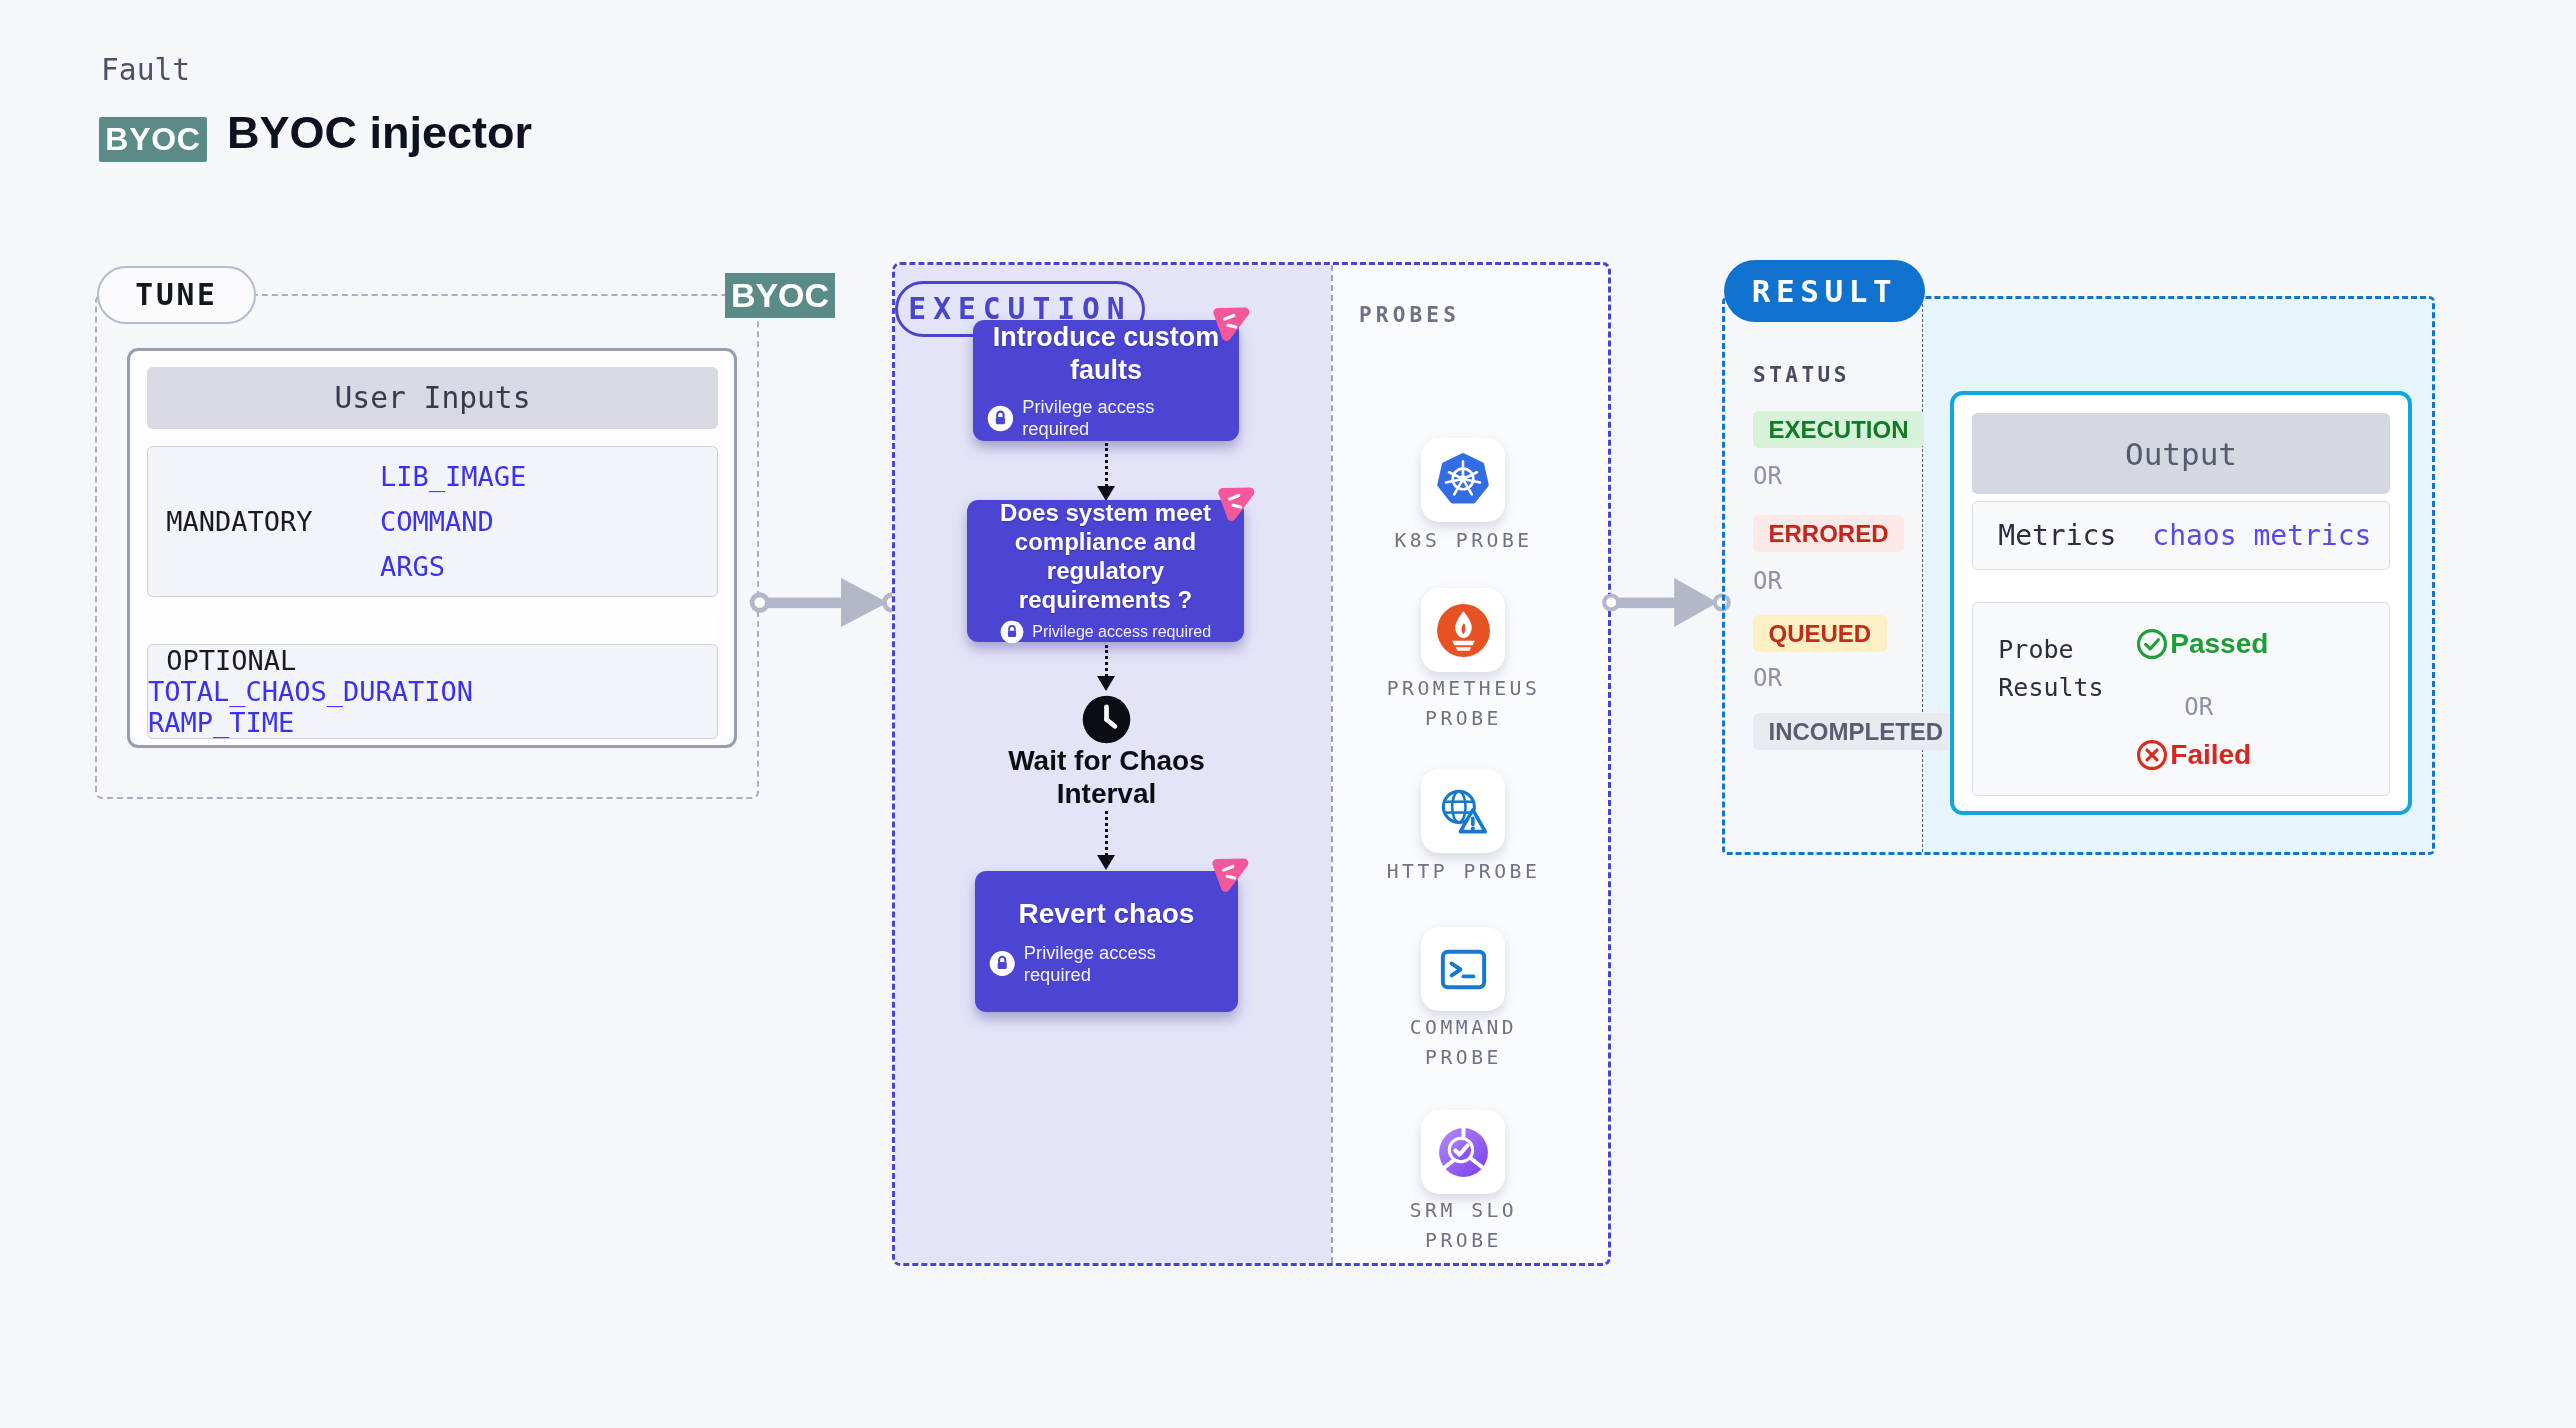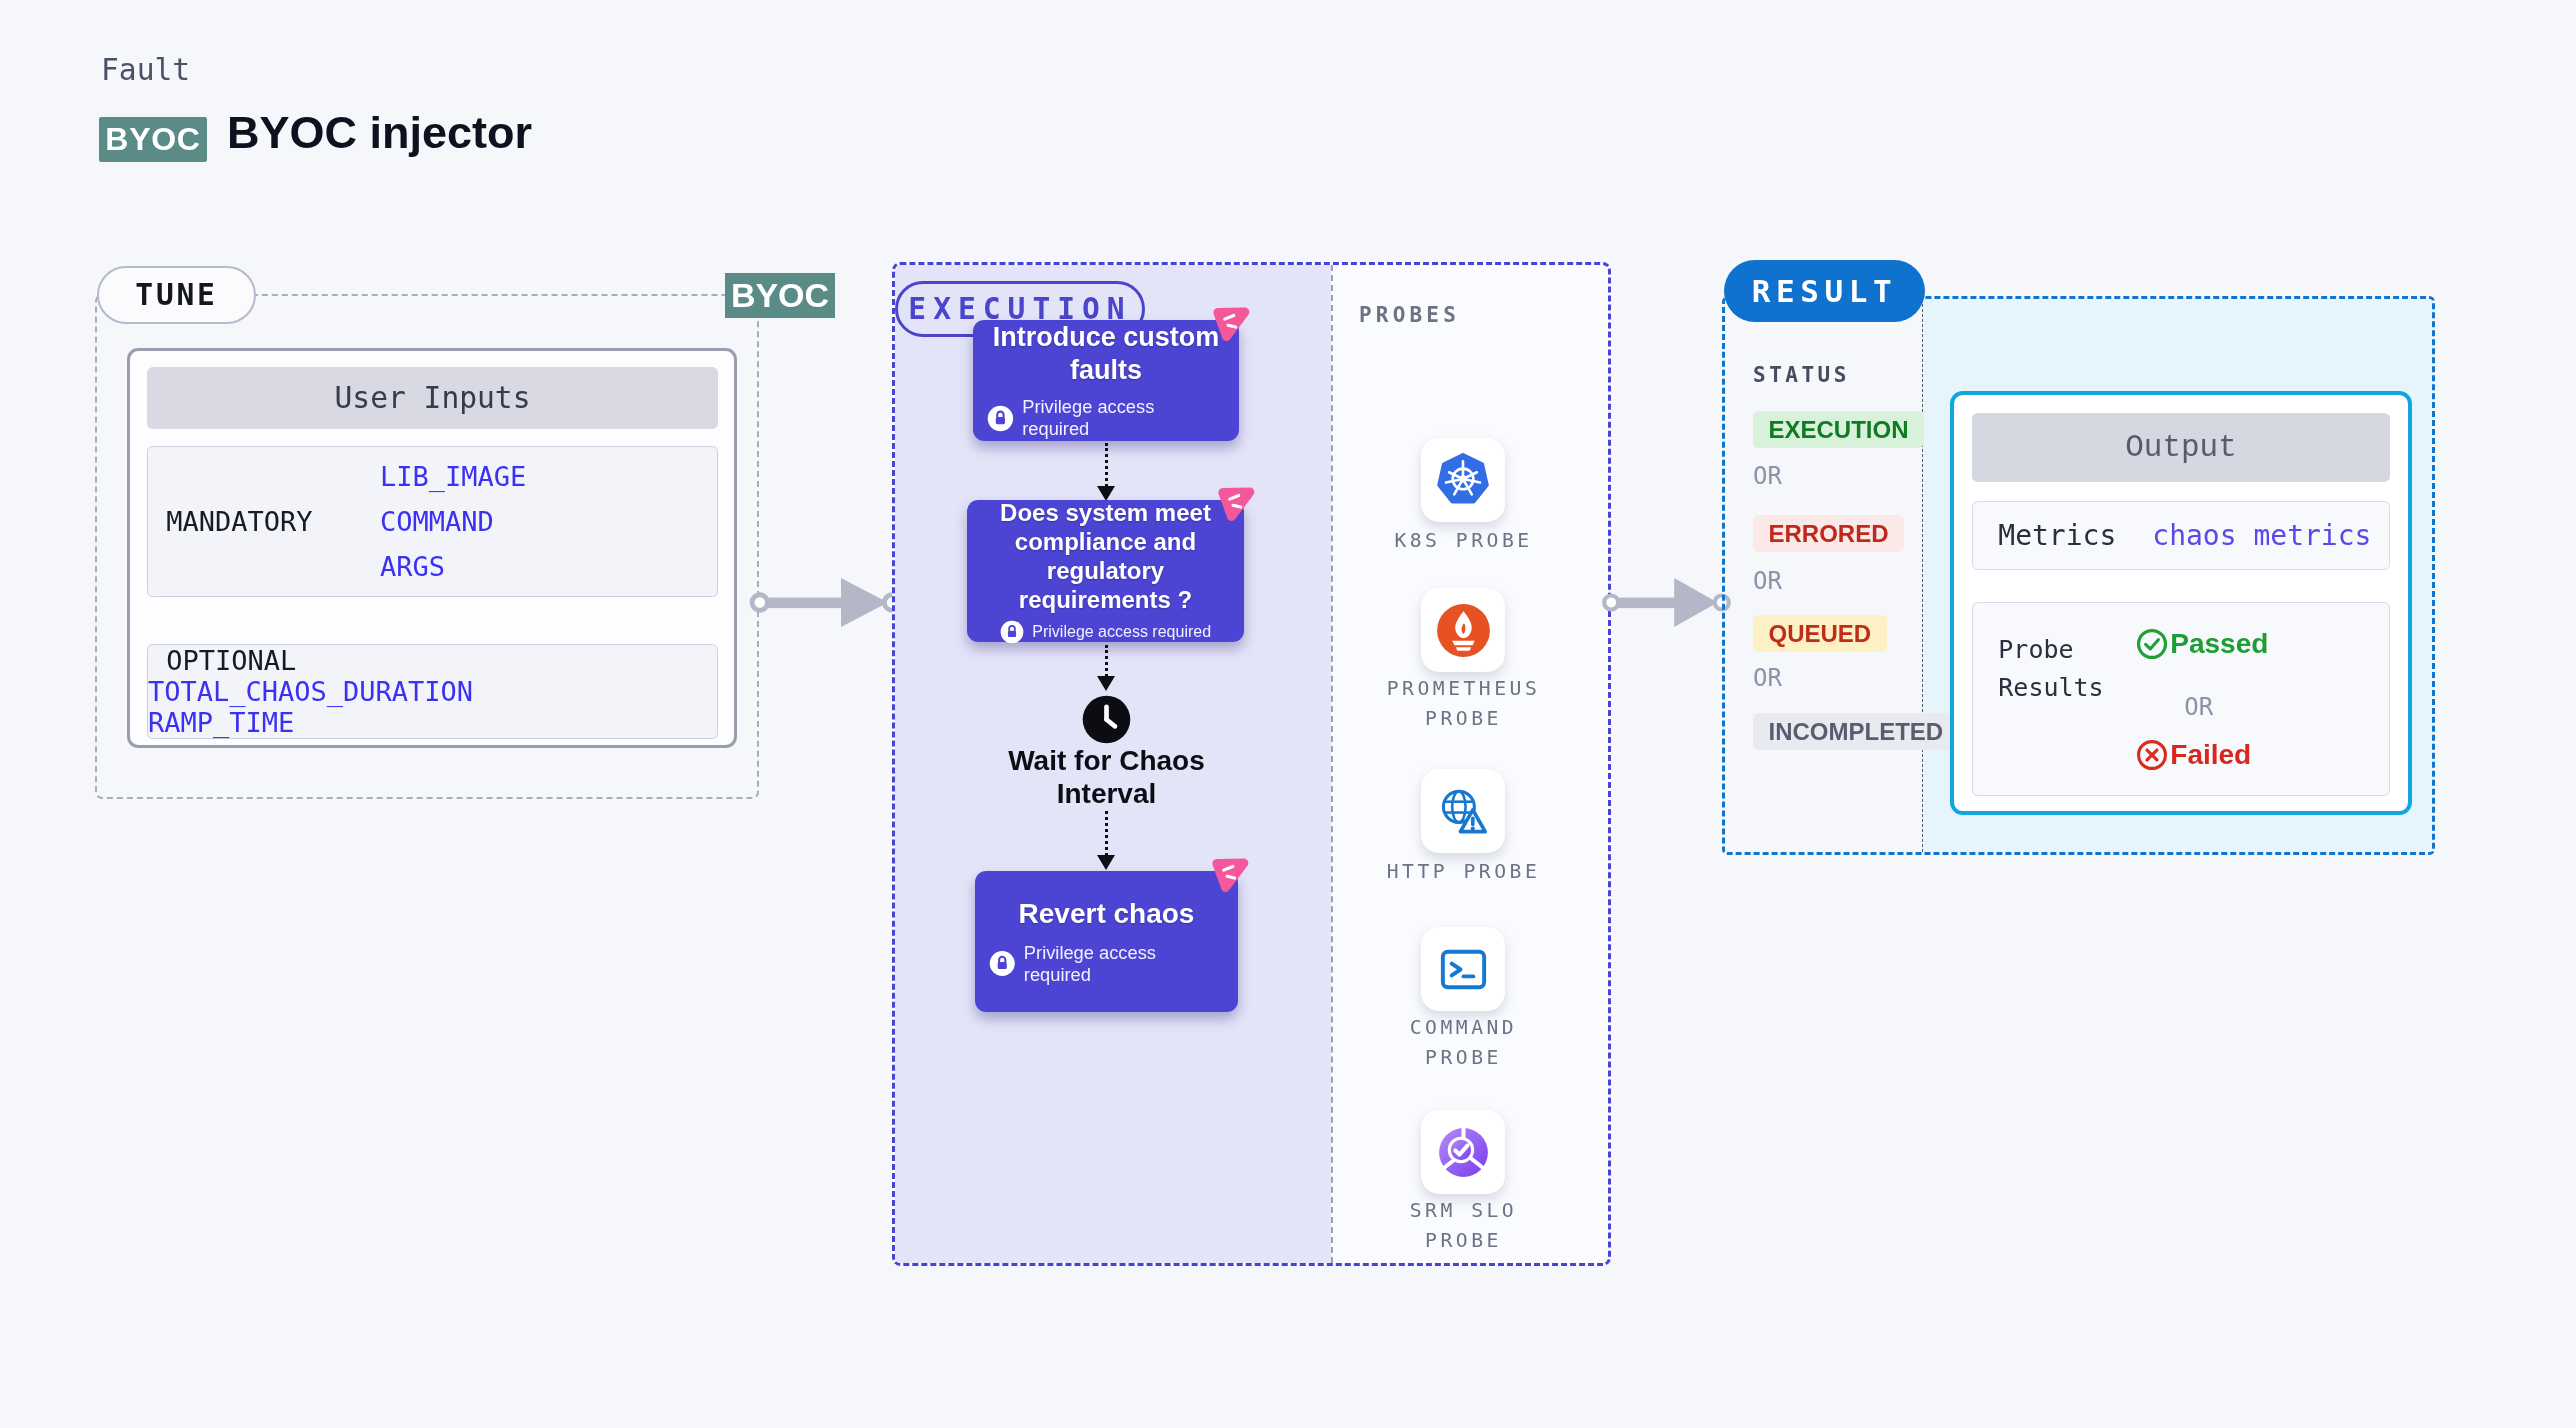--- a/index.html
+++ b/index.html
@@ -115,23 +115,23 @@
     display:inline-flex; align-items:center; font-size:24px; font-weight:bold; }
   .b-completed { top:411px; background:#d8f1da; color:#117a25; }
   .b-errored   { top:515px; background:#fbe9e7; color:#c3271b; }
   .b-queued    { top:615px; background:#fdf0c5; color:#bf2c17; }
   .b-incompleted { top:713px; background:#e9eaf0; color:#585d70; }
   .or-sep { left:1753px; font-size:24px; color:#8d92a6; }
   .o1 { top:462px; } .o2 { top:567px; } .o3 { top:664px; }
 
   .output-box { left:1950px; top:391px; width:462px; height:424px; background:#fff;
     border:4.2px solid #12a6de; border-radius:12.7px; }
-  .output-header { position:absolute; left:18.3px; top:18.3px; right:18.3px; height:69px;
+  .output-header { position:absolute; left:18.3px; top:18.3px; right:18.3px; height:81px;
     background:#d5d7e1; border-radius:5.6px; display:flex; align-items:center;
-    justify-content:center; font-size:31px; color:#565b6e;font-family:Liberation Mono, monospace; }
+    justify-content:center; font-size:31px; color:#565b6e; }
   .o-row { position:absolute; left:18.3px; right:18.3px; background:#f8f9fc;
     border:1.4px solid #d9dce8; border-radius:5.6px; }
   .metrics-row { top:106px; height:69px;padding-left:47px; }
   .proberes-row { top:207px; height:194px; }
   .metrics-label { position:absolute; left:25px; top:0; height:100%;
     display:flex; align-items:center; font-size:28px; color:#2a2f3e; }
   .metrics-value { position:absolute; left:179px; top:0; height:100%;
     display:flex; align-items:center; font-size:28px; color:#5749ea; }
   .proberes-label { position:absolute; left:25px; top:28px; width:141px;
     font-size:25px; color:#2a2f3e; line-height:1.5; }

